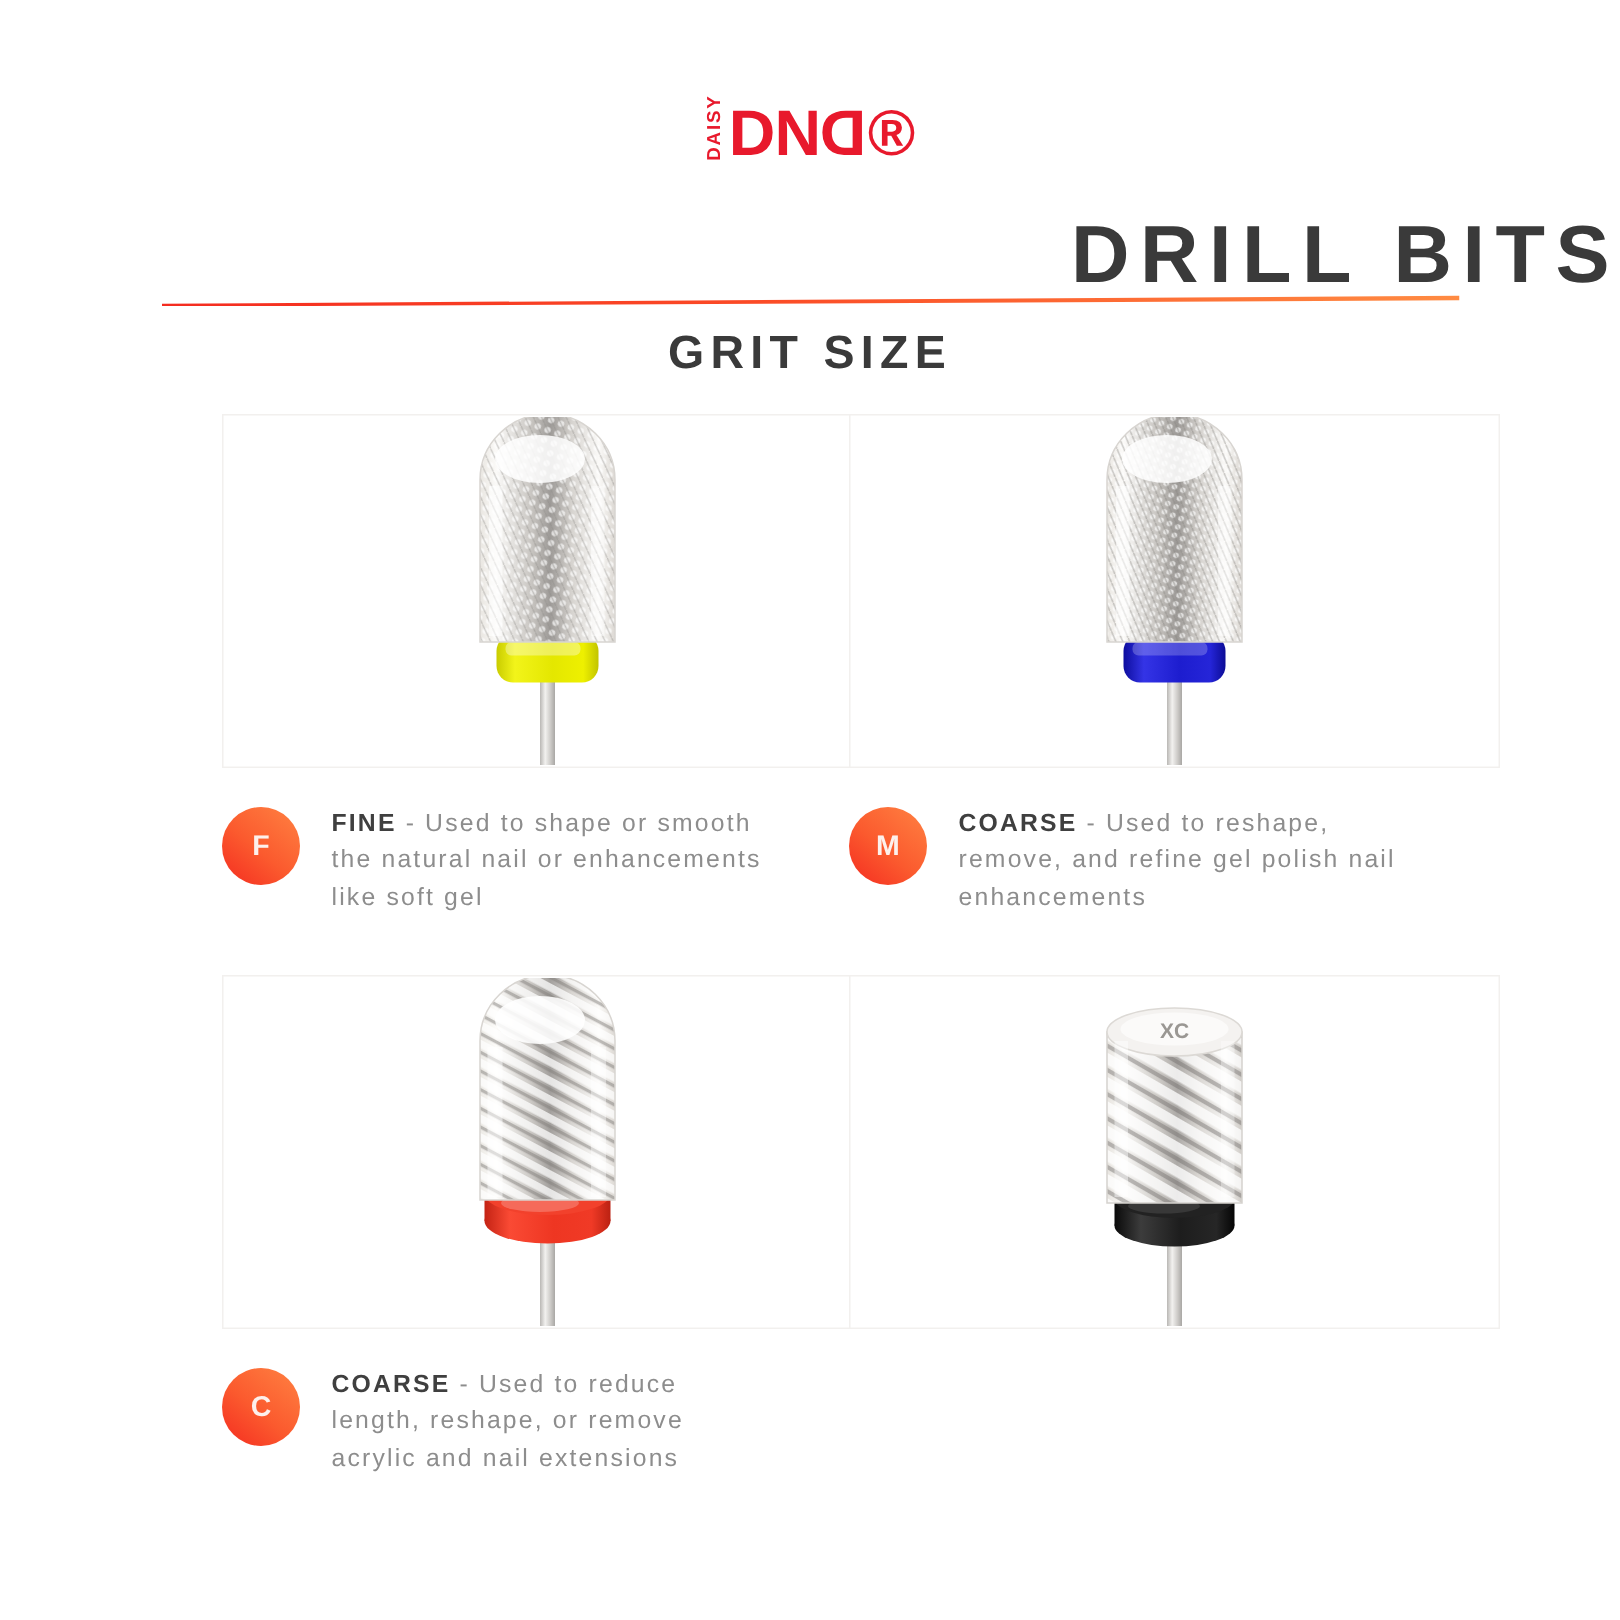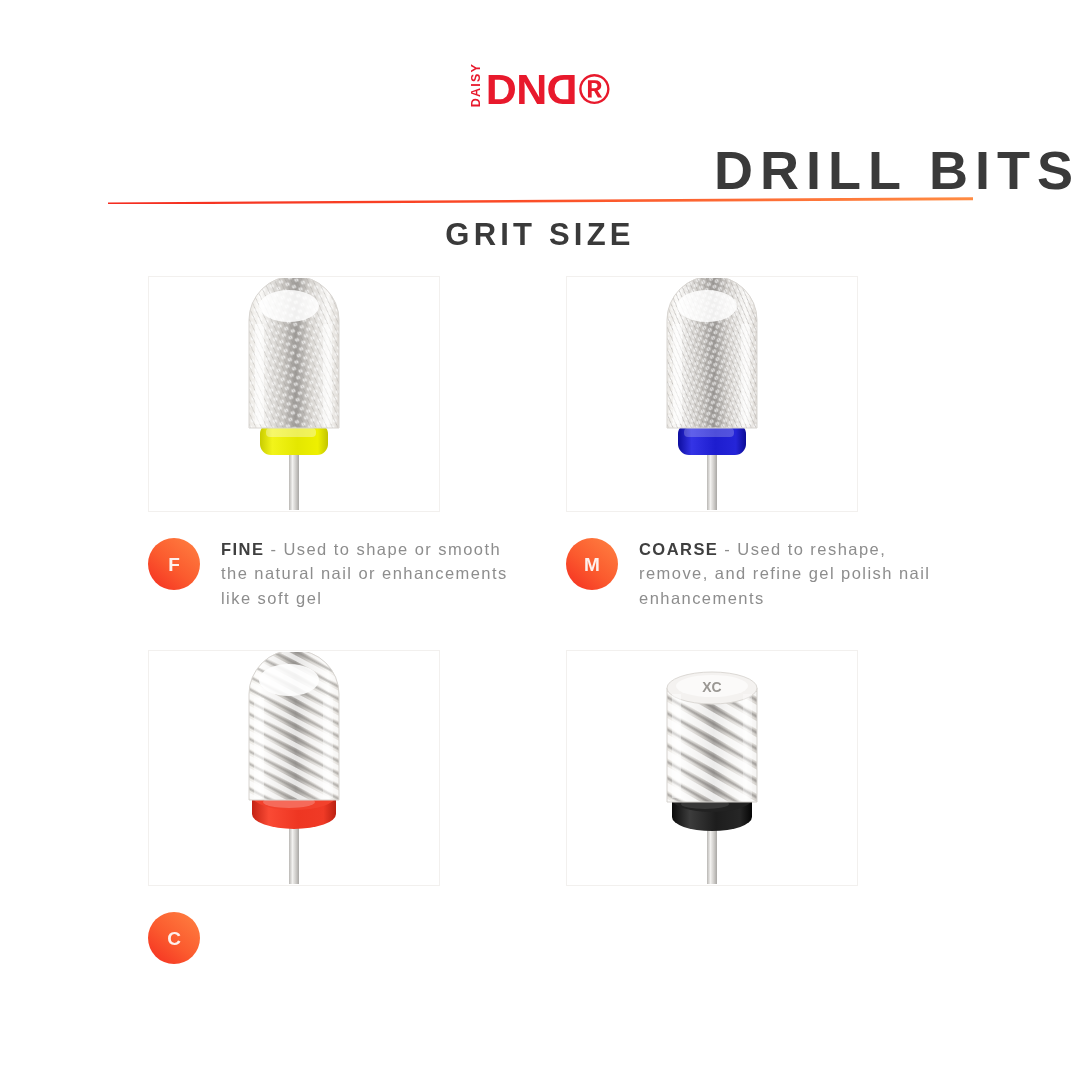--- a/index.html
+++ b/index.html
@@ -70,21 +70,21 @@
   
   .grid { position: absolute; top: 276px; left: 0; width: 1080px; }
   .cell { position: absolute; width: 366px; }
   .cell.c1 { left: 148px; top: 0; }
   .cell.c2 { left: 566px; top: 0; }
   .cell.c3 { left: 148px; top: 374px; }
   .cell.c4 { left: 566px; top: 374px; }
 
   .photo {
     position: relative;
-    width: 292px; height: 236px;
+    width: 434px; height: 236px;
     border: 1px solid #f2f0ee;
     background: #ffffff;
     overflow: hidden;
   }
   .photo svg { position: absolute; left: 50%; top: 50%; transform: translate(-50%,-50%); }
 
   .desc { display: flex; margin-top: 24px; }
   .badge {
     flex: 0 0 auto;
     width: 52px; height: 52px; border-radius: 50%;
@@ -288,20 +288,23 @@
           <path d="M30,42 A45,44 0 0 1 120,42 L120,148 L30,148 Z" fill="url(#bodyC)"></path>
           <path d="M30,42 A45,44 0 0 1 120,42 L120,148 L30,148 Z" fill="url(#hatchC)" opacity="0.9"></path>
           <path d="M30,42 A45,44 0 0 1 120,42 L120,148 L30,148 Z" fill="none" stroke="#d8d5d1" stroke-width="1"></path>
           <ellipse cx="70" cy="28" rx="30" ry="16" fill="#ffffff" opacity="0.88"></ellipse>
           <rect x="35" y="46" width="10" height="100" fill="#ffffff" opacity="0.5"></rect>
           <rect x="104" y="46" width="10" height="100" fill="#ffffff" opacity="0.42"></rect>
         </svg>
       </div>
       <div class="desc">
         <div class="badge sz-lg">C</div>
+        <div class="desc-text">
+          <b>COARSE</b><span> - </span><span>Used to reduce length, reshape, or remove acrylic and nail extensions</span>
+        </div>
       </div>
     </div>
 
     <div class="cell c4">
       <div class="photo">
         <svg width="150" height="232" viewBox="0 0 150 232">
           <defs>
             <linearGradient id="bodyX" x1="0" y1="0" x2="1" y2="0">
               <stop offset="0%" stop-color="#e7e4df"></stop>
               <stop offset="12%" stop-color="#fbfaf8"></stop>

